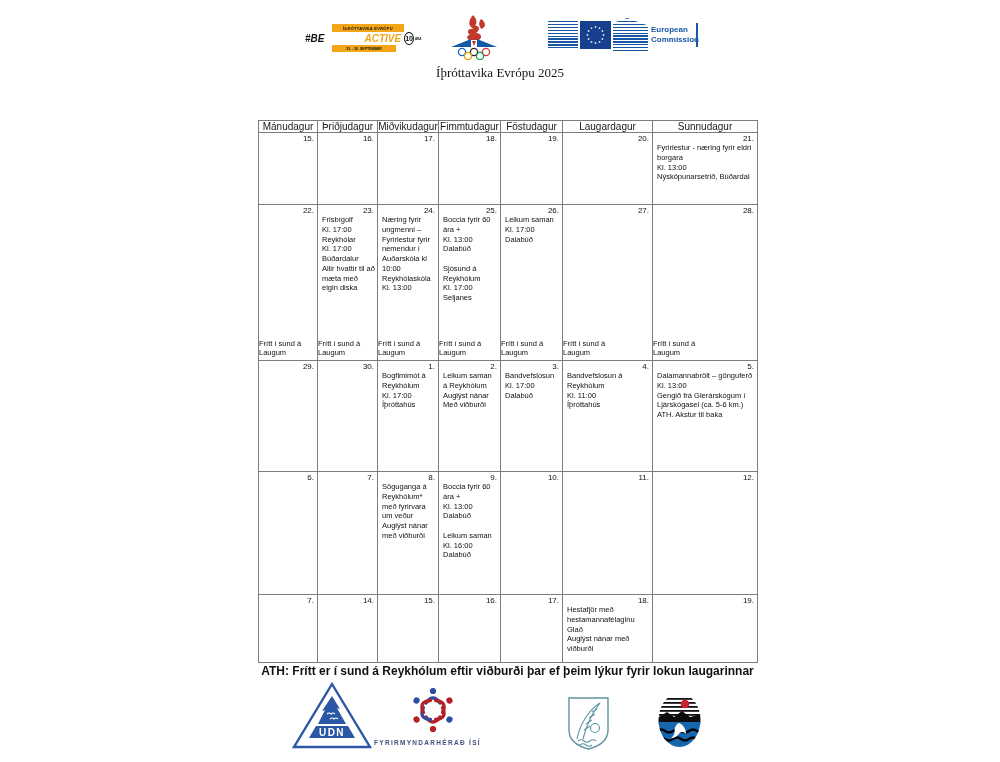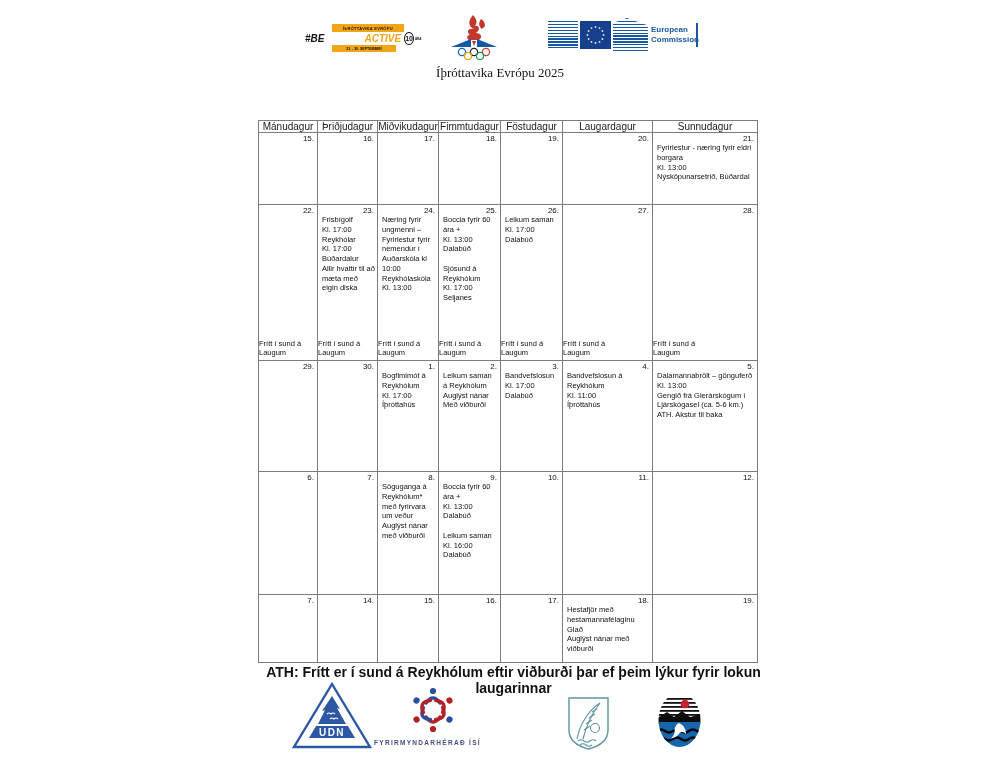--- a/index.html
+++ b/index.html
@@ -32,21 +32,21 @@
   
   .cal-wrap { position:absolute; left:258px; top:120px; width:499px; }
   table.cal { border-collapse:collapse; table-layout:fixed; width:499px; }
   .cal th, .cal td { border:1px solid #7d7d7d; }
   .cal thead tr { height:11px; }
   .cal th { font-size:10px; font-weight:400; text-align:center; padding:0; color:#1a1a1a; }
   .cal td { vertical-align:top; position:relative; padding:0; }
   .cal .date { font-size:8px; text-align:right; padding:1px 3px 0 0; }
   .cal .evt  { font-size:7.5px; line-height:1.3; padding:0 2px 0 4px; white-space:pre-line; overflow-wrap:break-word; }
   .cal .note { position:absolute; bottom:2px; left:0; right:0; text-align:left; font-size:7.5px; line-height:1.3; white-space:pre-line; }
-  .cal-footnote { position:absolute; left:264px; top:664px; width:499px; text-align:center; font-size:14px; font-weight:700; color:#111; }
+  .cal-footnote { position:absolute; left:258px; top:664px; width:499px; text-align:center; font-size:12px; font-weight:700; color:#111; }
 
   
   .logo-udn    { position:absolute; left:291px; top:681px; }
   .logo-star   { position:absolute; left:404px; top:682px; }
   .fyrir-text  { position:absolute; left:374px; top:739px; font-size:6.5px; font-weight:700; letter-spacing:1.3px; color:#44517e; }
   .logo-shield { position:absolute; left:566px; top:695px; }
   .logo-oval   { position:absolute; left:657px; top:691px; }
 </style>
 </head>
 <body>

